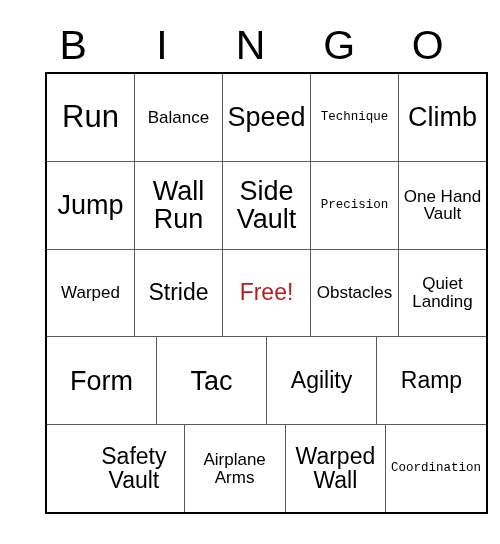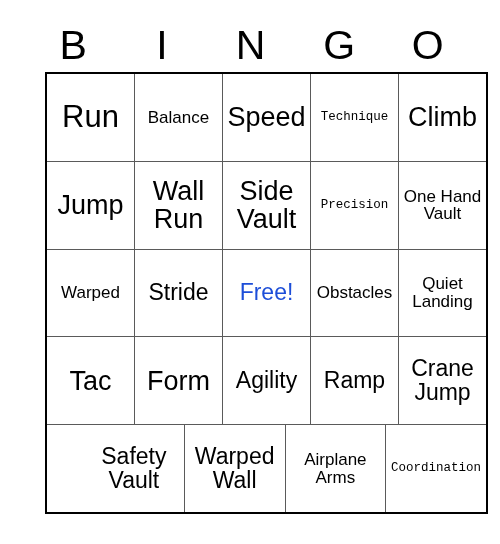--- a/index.html
+++ b/index.html
@@ -124,34 +124,33 @@
       <div class="cell sz-lg">Jump</div>
       <div class="cell sz-lg">Wall Run</div>
       <div class="cell sz-lg">Side Vault</div>
       <div class="cell sz-xs">Precision</div>
       <div class="cell sz-sm">One Hand Vault</div>
     </div>
 
     <div class="grid-row">
       <div class="cell sz-sm">Warped</div>
       <div class="cell sz-md">Stride</div>
-      <div class="cell sz-md free-cell" style="color: #1d4ed8;">Free!</div>
+      <div class="cell sz-md free-cell" style="color: #b91c1c;">Free!</div>
       <div class="cell sz-sm">Obstacles</div>
       <div class="cell sz-sm">Quiet Landing</div>
     </div>
 
     <div class="grid-row">
+      <div class="cell sz-lg">Form</div>
       <div class="cell sz-lg">Tac</div>
-      <div class="cell sz-lg">Form</div>
       <div class="cell sz-md">Agility</div>
       <div class="cell sz-md">Ramp</div>
-      <div class="cell sz-md">Crane Jump</div>
     </div>
 
     <div class="grid-row">
       <div class="cell sz-md">Safety Vault</div>
+      <div class="cell sz-sm">Airplane Arms</div>
       <div class="cell sz-md">Warped Wall</div>
-      <div class="cell sz-sm">Airplane Arms</div>
       <div class="cell sz-xs">Coordination</div>
     </div>
 
   </div>
 </div>
 
 </body></html>

